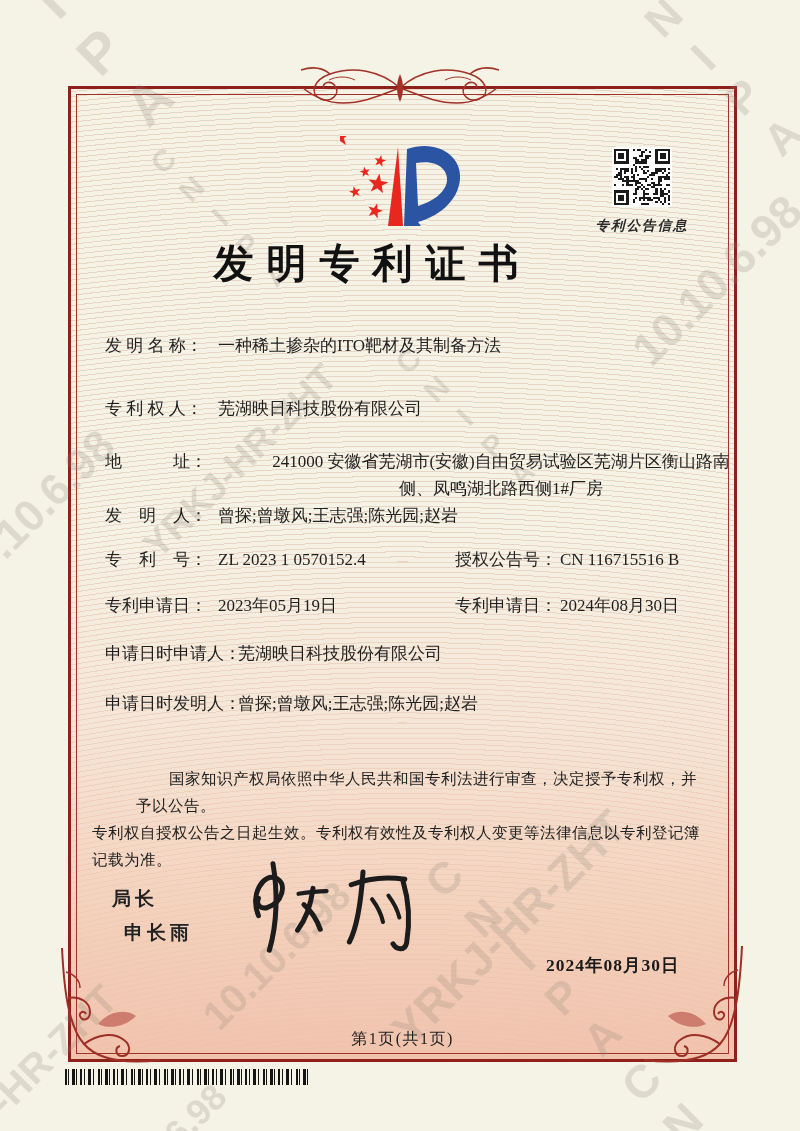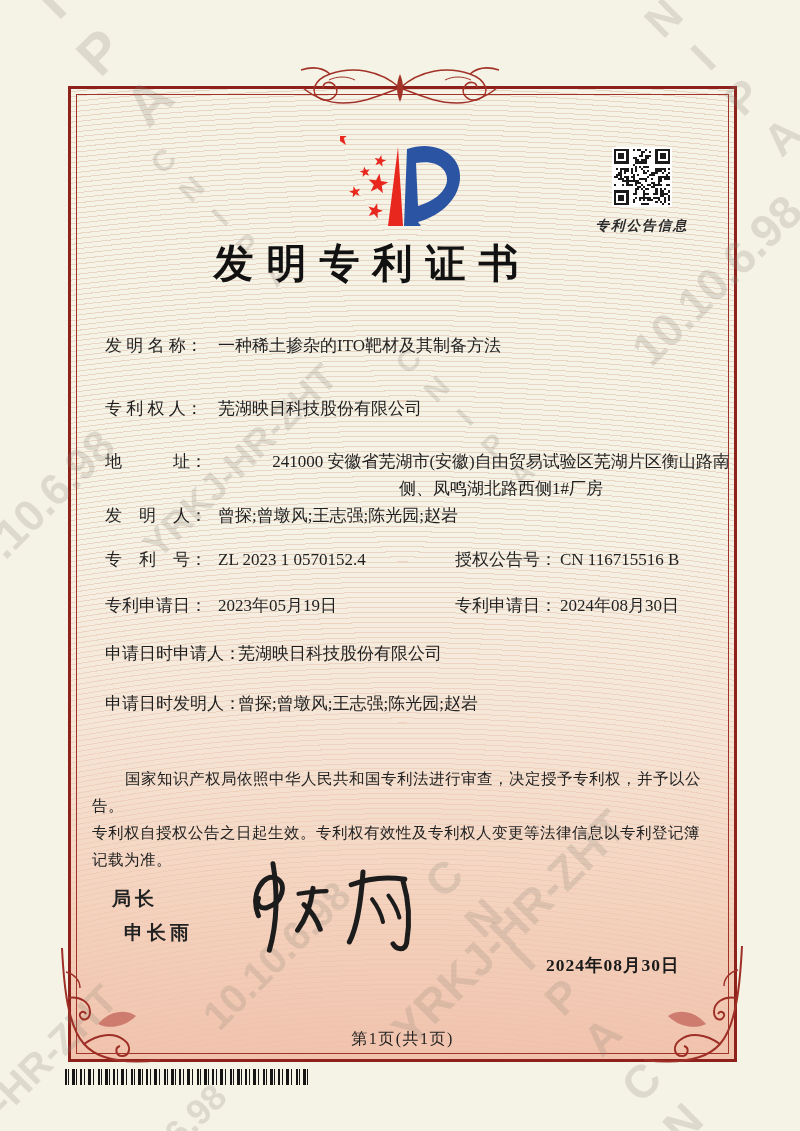--- a/index.html
+++ b/index.html
@@ -28,21 +28,21 @@
   .f-label{position:absolute;left:105px;white-space:nowrap;}
   .f-value{position:absolute;left:218px;white-space:nowrap;text-align:center;}
   .f-value.wrap{white-space:normal;width:478px;margin-left:44px;}
   .f-label-r{position:absolute;left:455px;white-space:nowrap;}
   .f-value-r{position:absolute;left:560px;white-space:nowrap;}
   .row-name{top:332px;} .row-patentee{top:395px;} .row-addr{top:448px;} .row-inv{top:502px;}
   .row-no{top:546px;} .row-date{top:592px;} .row-oapp{top:640px;} .row-oinv{top:690px;}
   .row-oapp .f-value,.row-oinv .f-value{left:238px;}
   
   .statement{left:92px;top:765px;width:616px;font-size:15.5px;line-height:27px;letter-spacing:.5px;color:#222;}
-  .statement .l1{text-indent:33px;}
+  .statement .l1{text-indent:33px;margin-left:44px;}
   
   .director-label{left:112px;top:886px;font-family:"Liberation Sans","DejaVu Sans",sans-serif;font-size:19px;letter-spacing:4px;font-weight:600;color:#222;}
   .director-name{left:124px;top:920px;font-family:"Liberation Sans","DejaVu Sans",sans-serif;font-size:19px;letter-spacing:4px;font-weight:600;color:#222;}
   .signature{left:233px;top:857px;width:200px;height:100px;}
   .issue-date{left:546px;top:953px;font-size:17.5px;letter-spacing:1px;font-weight:600;color:#1a1a1a;}
   .page-no{left:68px;top:1029px;width:669px;text-align:center;font-size:16px;letter-spacing:1.5px;}
   .barcode{left:65px;top:1069px;width:243px;height:16px;background:repeating-linear-gradient(90deg,
       #151515 0 2px,transparent 2px 3px,#151515 3px 4px,transparent 4px 7px,#151515 7px 10px,
       transparent 10px 11px,#151515 11px 12px,transparent 12px 15px,#151515 15px 17px,
       transparent 17px 19px,#151515 19px 20px,transparent 20px 23px,#151515 23px 26px,

